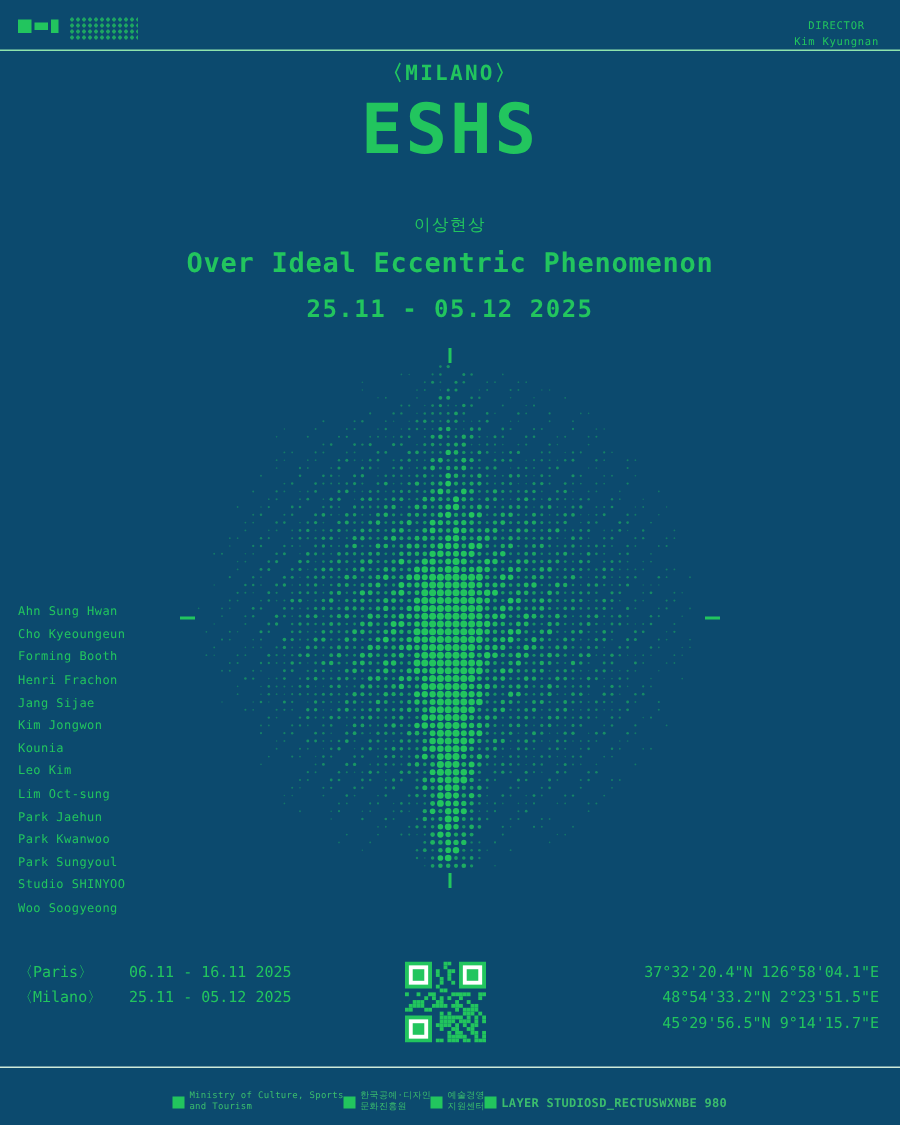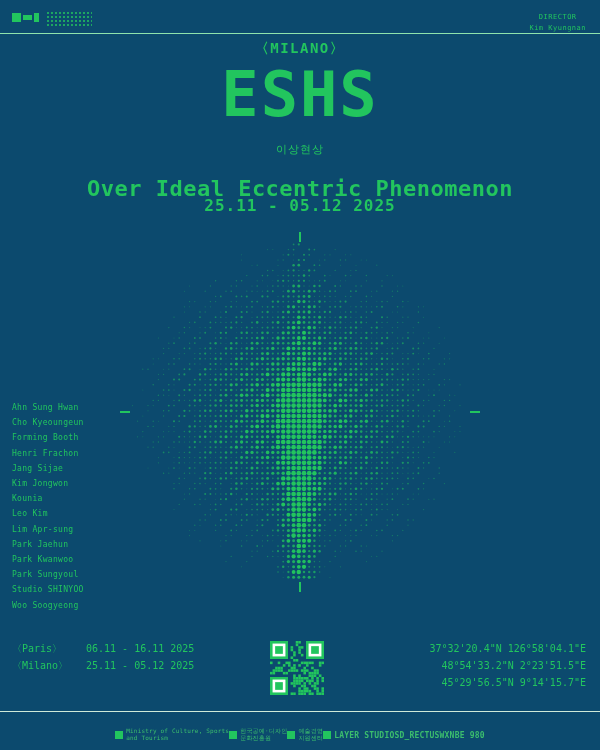--- a/index.html
+++ b/index.html
@@ -47,34 +47,34 @@
 
   
   .milano-label {
     position: absolute; top: 40px; left: 0; width: 100%;
     text-align: center;
     font-size: 14px; letter-spacing: 1.5px; font-weight: bold;
   }
   .eshs {
     position: absolute; top: 62px; left: 0; width: 100%;
     text-align: center;
-    font-size: 62px; font-weight: bold;
+    font-size: 46px; font-weight: bold;
     letter-spacing: 2px;
     font-family: "DejaVu Sans Mono", monospace;
     line-height: 1.05;
   }
   .kor {
     position: absolute; top: 142px; left: 0; width: 100%;
     text-align: center;
     font-size: 11px; letter-spacing: 1px;
   }
   .subtitle {
     position: absolute; top: 165px; left: 0; width: 100%;
     text-align: center;
-    font-size: 22px; font-weight: bold; letter-spacing: .5px; margin-top: 11px;
+    font-size: 18px; font-weight: bold; letter-spacing: .5px;
   }
   .dates {
     position: absolute; top: 196px; left: 0; width: 100%;
     text-align: center;
     font-size: 16px; font-weight: bold; letter-spacing: 1px;
   }
 
   
   .graphic {
     position: absolute;
@@ -2484,21 +2484,21 @@
 
   <div class="artists">
     <div>Ahn Sung Hwan</div>
     <div>Cho Kyeoungeun</div>
     <div>Forming Booth</div>
     <div>Henri Frachon</div>
     <div>Jang Sijae</div>
     <div>Kim Jongwon</div>
     <div>Kounia</div>
     <div>Leo Kim</div>
-    <div>Lim Apr-sung</div>
+    <div>Lim Oct-sung</div>
     <div>Park Jaehun</div>
     <div>Park Kwanwoo</div>
     <div>Park Sungyoul</div>
     <div>Studio SHINYOO</div>
     <div>Woo Soogyeong</div>
   </div>
 
 
   <div class="tour">
     <div><span class="city">〈Paris〉</span><span>06.11 - 16.11 2025</span></div>

